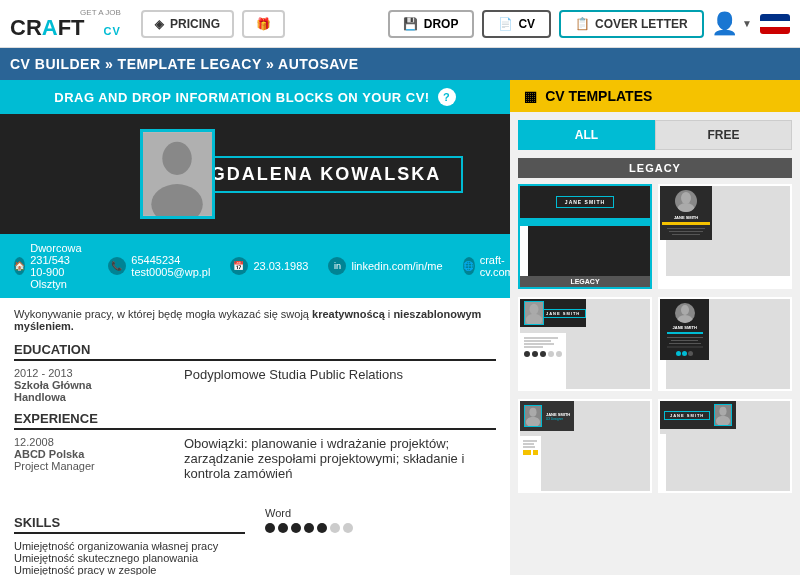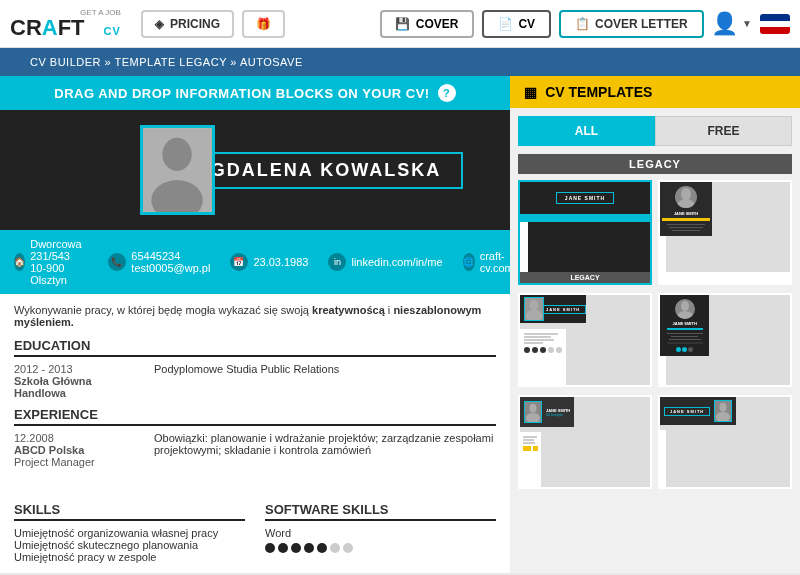--- a/index.html
+++ b/index.html
@@ -93,23 +93,23 @@
     .flag-icon {
       width: 30px; height: 20px; border-radius: 3px;
       background: linear-gradient(180deg, #003087 33%, #fff 33%, #fff 66%, #cc0000 66%);
       cursor: pointer;
     }
 
     
     .breadcrumb {
       background: #2a6496;
       color: #fff;
-      padding: 8px 30px;
-      font-size: 11px;
-      font-weight: 400;
+      padding: 8px 10px;
+      font-size: 14px;
+      font-weight: 700;
       letter-spacing: 0.5px;
     }
 
     
     .main-layout {
       display: flex;
       height: calc(575px - 48px - 30px);
     }
 
     
@@ -203,21 +203,21 @@
     .cv-section-title {
       font-size: 13px;
       font-weight: 900;
       border-bottom: 2px solid #222;
       margin-bottom: 6px;
       margin-top: 8px;
       padding-bottom: 2px;
     }
     .cv-entry { margin-bottom: 6px; display: flex; gap: 10px; }
     .cv-entry-left { width: 130px; font-size: 11px; color: #555; }
-    .cv-entry-right { flex: 1; font-size: 11px; }
+    .cv-entry-right { flex: 1; font-size: 13px; margin-left: 30px; }
     .cv-bold { font-weight: 700; }
     .cv-two-col { display: flex; gap: 20px; }
     .cv-col { flex: 1; margin-top: 20px; }
     .dot-row { display: flex; gap: 3px; margin-top: 4px; }
     .dot { width: 10px; height: 10px; border-radius: 50%; background: #222; }
     .dot.empty { background: #ccc; }
 
     
     .right-panel {
       flex: 1;
@@ -313,21 +313,21 @@
   </button>
   <button class="nav-btn">
     <span>🎁</span>
   </button>
 
   <div class="nav-spacer"></div>
 
   <div class="nav-right">
     <button class="save-btn">
       <span>💾</span>
-      <span>COVER</span>
+      <span>DROP</span>
     </button>
     <button class="cv-btn">
       <span>📄</span>
       <span>CV</span>
     </button>
     <button class="cover-letter-btn">
       <span>📋</span>
       <span>COVER LETTER</span>
     </button>
     <div class="user-icon-btn">
@@ -421,21 +421,20 @@
         </div>
 
         <div class="cv-two-col">
           <div class="cv-col">
             <div class="cv-section-title">SKILLS</div>
             <div>Umiejętność organizowania własnej pracy</div>
             <div>Umiejętność skutecznego planowania</div>
             <div>Umiejętność pracy w zespole</div>
           </div>
           <div class="cv-col">
-            <div class="cv-section-title">SOFTWARE SKILLS</div>
             <div>Word</div>
             <div class="dot-row">
               <div class="dot"></div>
               <div class="dot"></div>
               <div class="dot"></div>
               <div class="dot"></div>
               <div class="dot"></div>
               <div class="dot empty"></div>
               <div class="dot empty"></div>
             </div>

